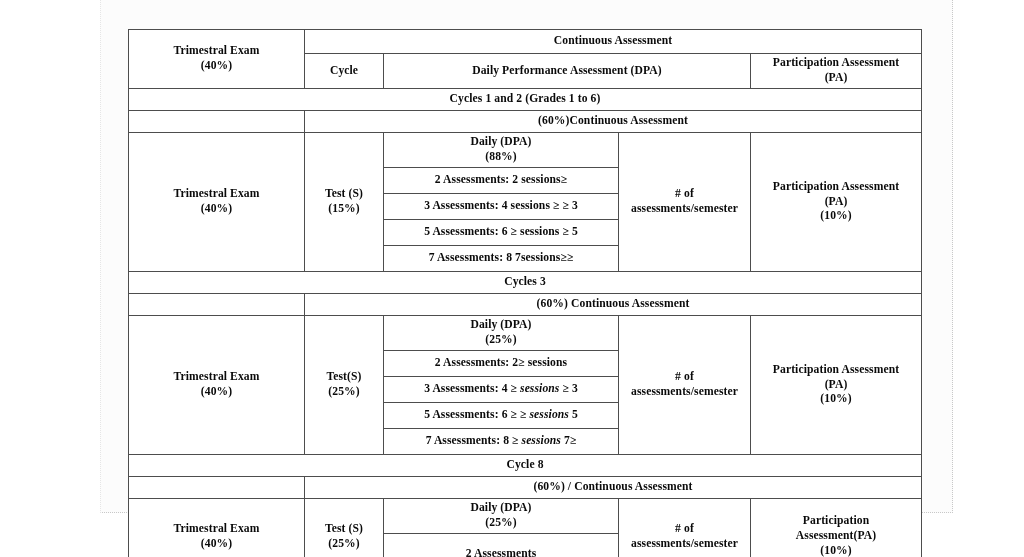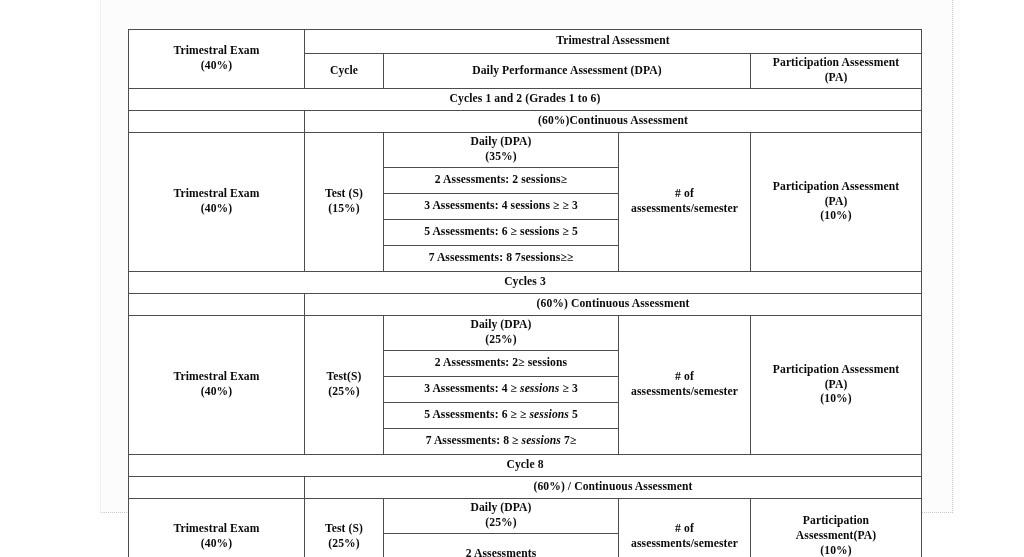--- a/index.html
+++ b/index.html
@@ -90,21 +90,21 @@
           <col style="width:132px">
           <col style="width:171px">
       </colgroup>
       <tbody>
 
         <tr>
           <td class="left-col" rowspan="2" style="height:54px">
             <span class="sub">Trimestral Exam</span>
             <span class="sub">(40%)</span>
           </td>
-          <td colspan="4" style="height:19px">Trimestral Assessment</td>
+          <td colspan="4" style="height:19px">Continuous Assessment</td>
         </tr>
         <tr>
           <td class="test-col">Cycle</td>
           <td class="dpa-col" colspan="2">Daily Performance Assessment (DPA)</td>
           <td class="pa-col">
             <span class="sub">Participation Assessment</span>
             <span class="sub">(PA)</span>
           </td>
         </tr>
 
@@ -119,21 +119,21 @@
           <td class="left-col" rowspan="5">
             <span class="sub">Trimestral Exam</span>
             <span class="sub">(40%)</span>
           </td>
           <td class="test-col" rowspan="5">
             <span class="sub">Test (S)</span>
             <span class="sub">(15%)</span>
           </td>
           <td class="dpa-col tall">
             <span class="sub">Daily (DPA)</span>
-            <span class="sub">(35%)</span>
+            <span class="sub">(88%)</span>
           </td>
           <td class="num-col" rowspan="5">
             <span class="sub"># of</span>
             <span class="sub">assessments/semester</span>
           </td>
           <td class="pa-col" rowspan="5">
             <span class="sub">Participation Assessment</span>
             <span class="sub">(PA)</span>
             <span class="sub">(10%)</span>
           </td>

